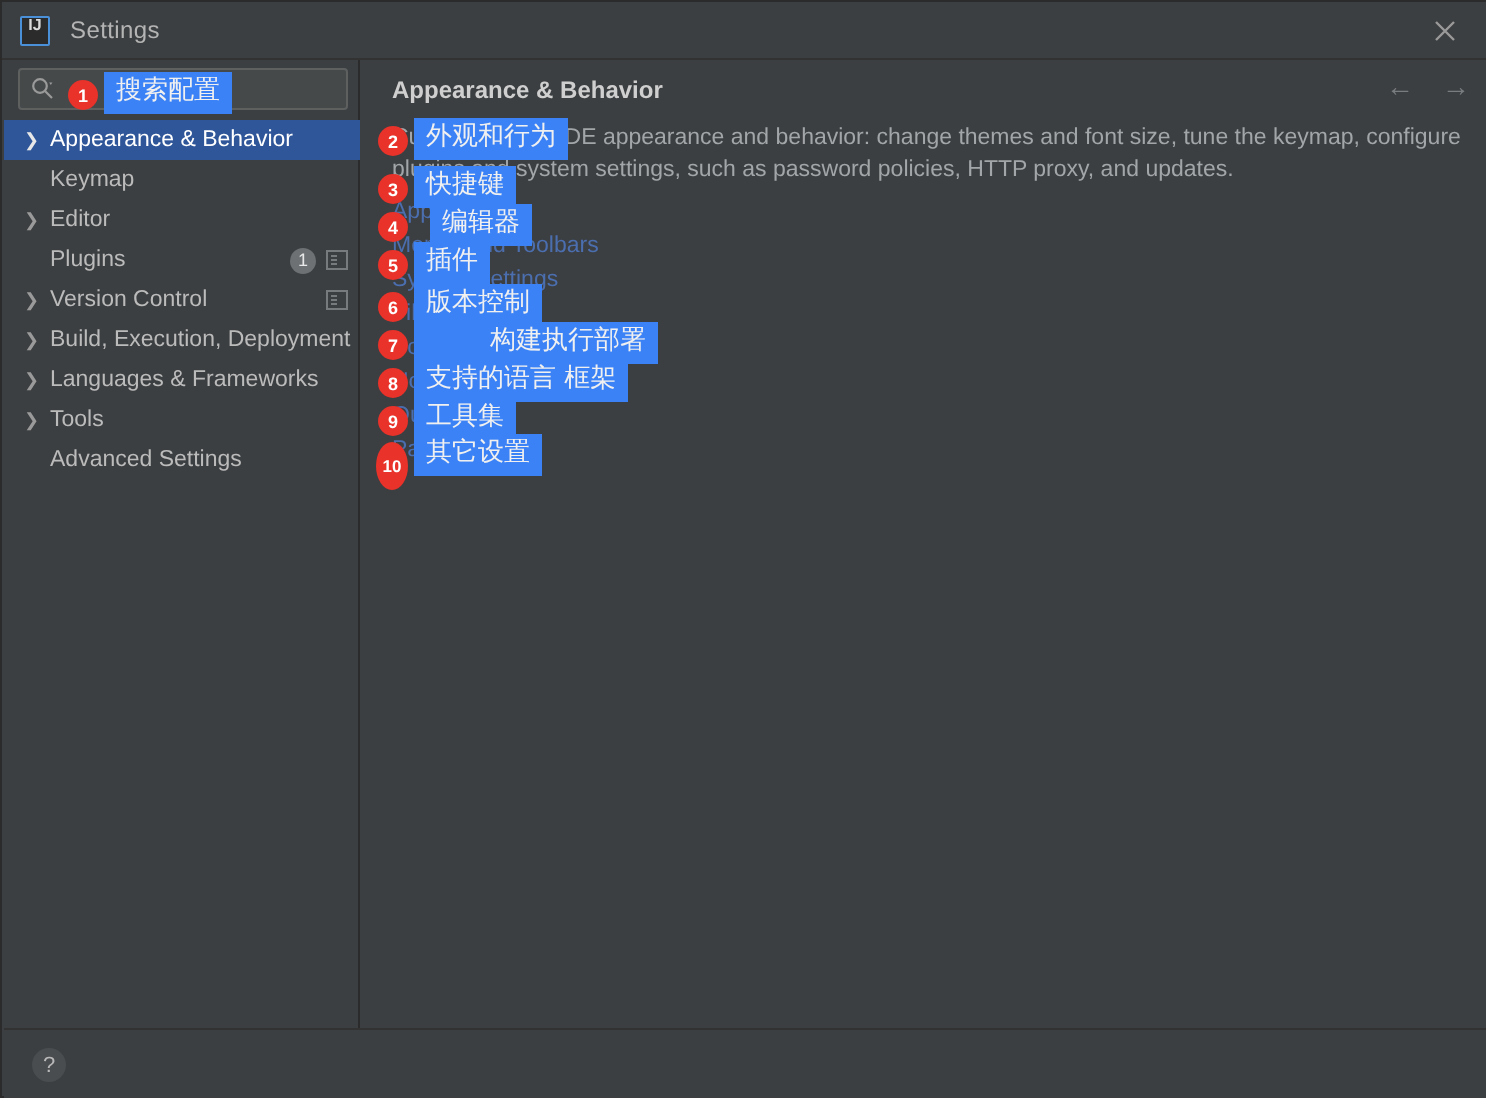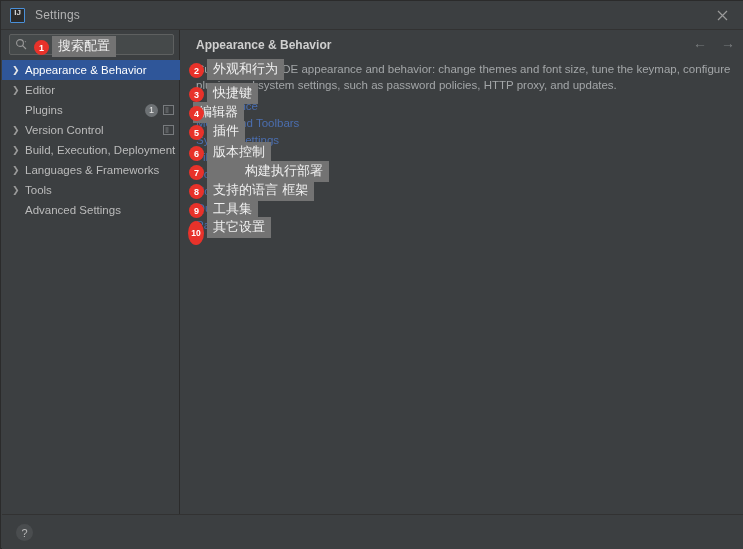--- a/index.html
+++ b/index.html
@@ -166,21 +166,21 @@
     background: #e8322a;
     color: #ffffff;
     font-size: 9px; font-weight: bold;
     display: flex; align-items: center; justify-content: center;
     font-family: "Liberation Sans", sans-serif;
     z-index: 30;
   }
   .anno-badge.wide { width: 16px; height: 24px; font-size: 8.5px; }
   .anno-label {
     position: absolute;
-    background: #737373;
+    background: #3b82f6;
     color: #f0f0f0;
     font-size: 13px;
     line-height: 18px;
     padding: 1px 6px 2px 6px;
     white-space: nowrap;
     z-index: 29;
     font-family: "DejaVu Sans", sans-serif;
     font-weight: 500;
   }
 
@@ -235,20 +235,24 @@
             <path d="M7.6 7.6 L11 11" stroke="#9a9a9a" stroke-width="1.1"></path>
             <path d="M9.6 3.2 l1.6 0 l-0.8 1.3 z" fill="#9a9a9a"></path>
           </svg>
         </span>
       </div>
     </div>
     <div class="tree" id="tree-container">
         <div class="tree-row selected">
           <span class="chev">❯</span>
           <span class="tree-label">Appearance &amp; Behavior</span>
+        </div>
+        <div class="tree-row">
+          <span class="chev empty">❯</span>
+          <span class="tree-label">Keymap</span>
         </div>
         <div class="tree-row">
           <span class="chev">❯</span>
           <span class="tree-label">Editor</span>
         </div>
         <div class="tree-row">
           <span class="chev empty">❯</span>
           <span class="tree-label">Plugins</span>
           <span class="row-right">
             <span class="count-pill">1</span>
@@ -311,21 +315,21 @@
   </div>
 
   <div id="anno-layer">
       <div class="anno-badge" style="left: 33px; top: 39px;">1</div>
       <div class="anno-label" style="left: 51px; top: 35px;">搜索配置</div>
       <div class="anno-badge" style="left: 188px; top: 62px;">2</div>
       <div class="anno-label" style="left: 206px; top: 58px;">外观和行为</div>
       <div class="anno-badge" style="left: 188px; top: 86px;">3</div>
       <div class="anno-label" style="left: 206px; top: 82px;">快捷键</div>
       <div class="anno-badge" style="left: 188px; top: 105px;">4</div>
-      <div class="anno-label" style="left: 192px; top: 101px;">编辑器</div>
+      <div class="anno-label" style="left: 214px; top: 101px;">编辑器</div>
       <div class="anno-badge" style="left: 188px; top: 124px;">5</div>
       <div class="anno-label" style="left: 206px; top: 120px;">插件</div>
       <div class="anno-badge" style="left: 188px; top: 145px;">6</div>
       <div class="anno-label" style="left: 206px; top: 141px;">版本控制</div>
       <div class="anno-badge" style="left: 188px; top: 164px;">7</div>
       <div class="anno-label" style="left: 206px; top: 160px; padding-left: 38px;">构建执行部署</div>
       <div class="anno-badge" style="left: 188px; top: 183px;">8</div>
       <div class="anno-label" style="left: 206px; top: 179px;">支持的语言 框架</div>
       <div class="anno-badge" style="left: 188px; top: 202px;">9</div>
       <div class="anno-label" style="left: 206px; top: 198px; text-align: center;">工具集</div>

